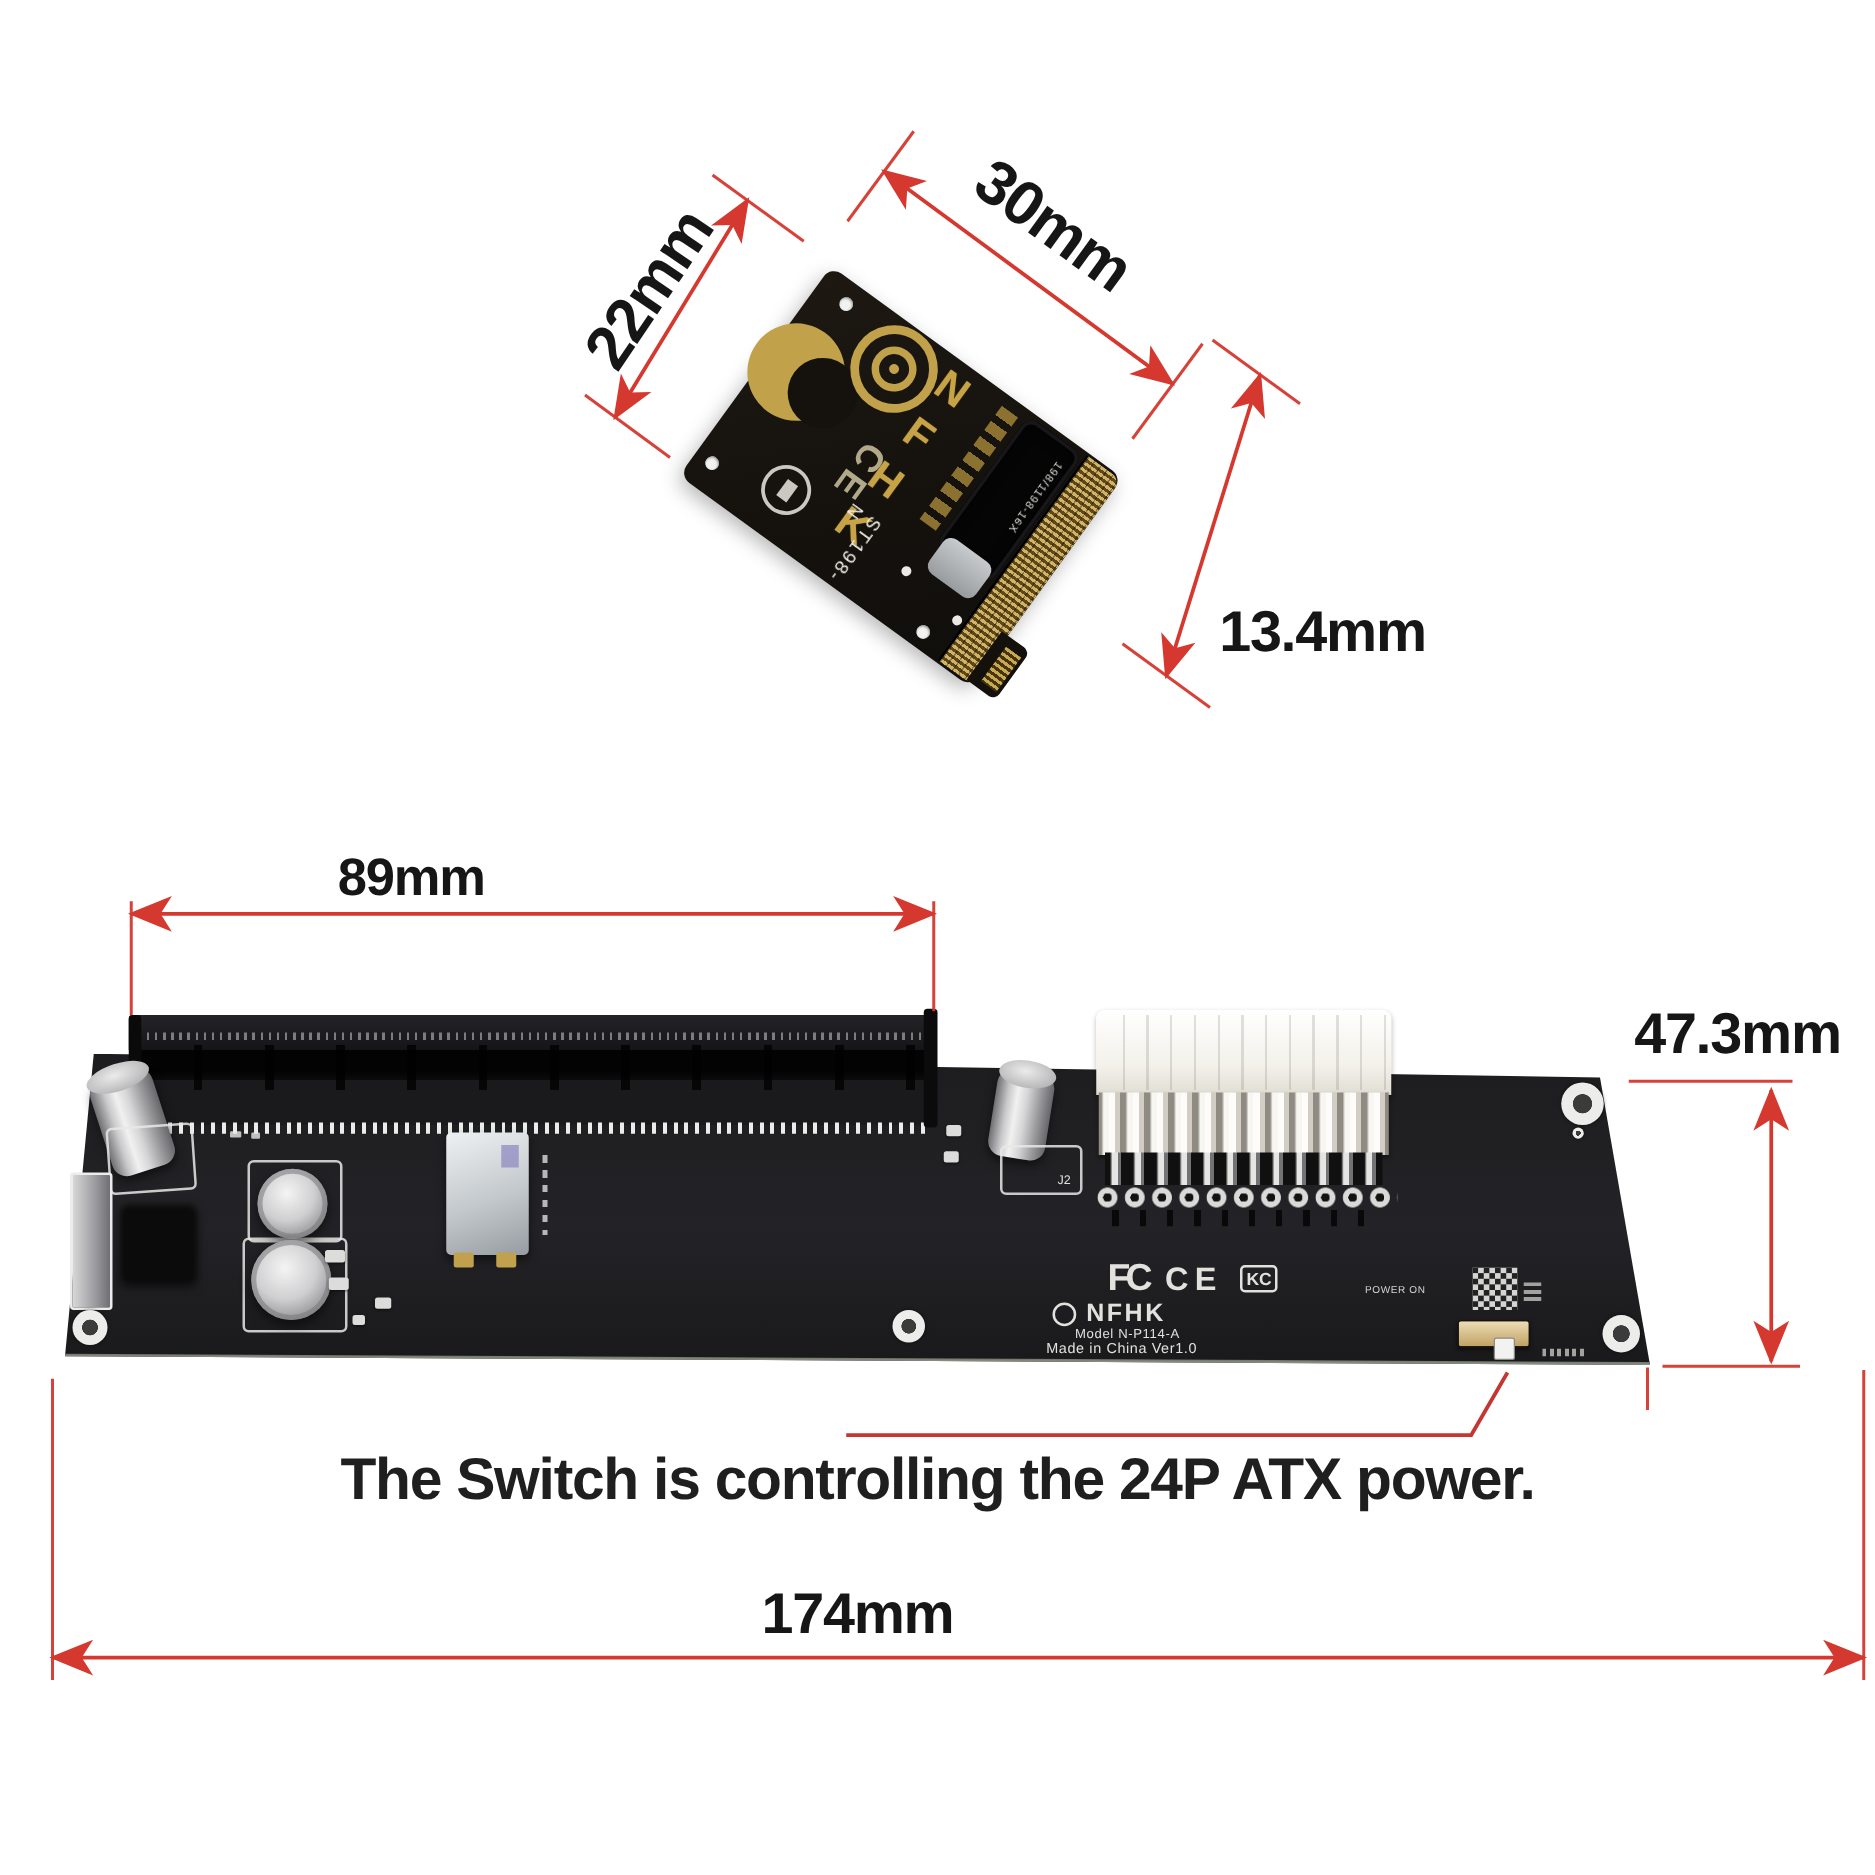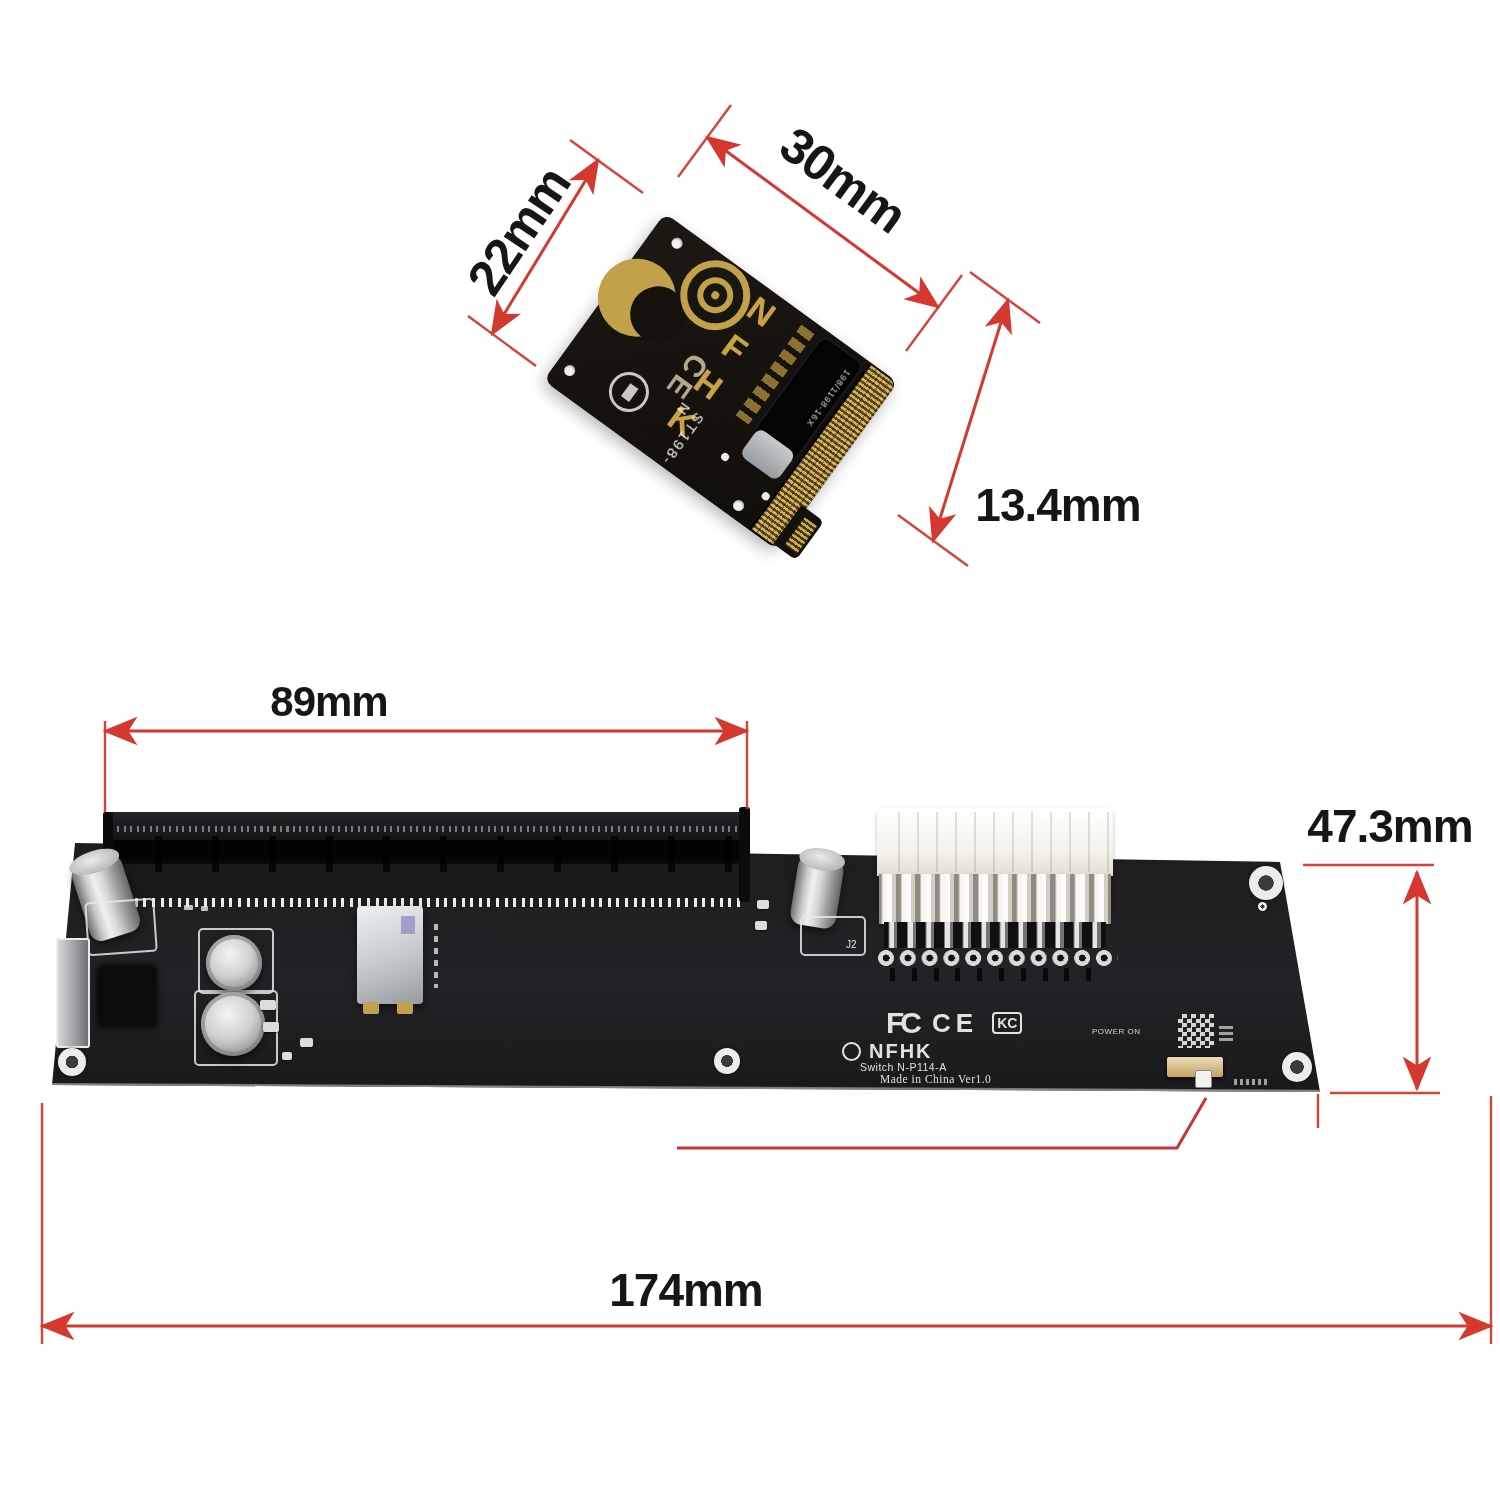--- a/index.html
+++ b/index.html
@@ -135,21 +135,21 @@
   
   .silk{position:absolute;z-index:3;color:#e2e1dd;filter:blur(.38px);white-space:nowrap;}
   #certs{left:840px;top:1006px;display:flex;align-items:center;gap:14px;height:34px;}
   #certs .fc{font-size:30px;font-weight:800;letter-spacing:-4px;margin-left:46px;}
   #certs .ce{font-size:26px;font-weight:700;letter-spacing:5px;}
   #certs .kc{font-size:14px;font-weight:700;border:2px solid #e2e1dd;border-radius:4px;padding:1px 3px;}
   #brandrow{left:842px;top:1040px;display:flex;align-items:center;gap:8px;}
   #brandrow .ring{width:15px;height:15px;border:2.5px solid #e2e1dd;border-radius:50%;}
   #brandrow .nm{font-size:20px;font-weight:800;letter-spacing:2px;}
   #modelline{left:860px;top:1061px;font-size:10.5px;letter-spacing:.5px;}
-  #originline{left:880px;top:1073px;font-size:11.5px;letter-spacing:.5px;font-family:Liberation Serif, serif;}
+  #originline{left:837px;top:1073px;font-size:11.5px;letter-spacing:.5px;}
   #j2{left:846px;top:939px;font-size:10px;}
   #qr{left:1178px;top:1014px;width:36px;height:34px;opacity:.9;filter:blur(.3px);
       background:repeating-conic-gradient(#e9e9e7 0% 25%,#232323 0% 50%);background-size:9px 9px;}
   #qrdots{left:1219px;top:1026px;width:14px;height:16px;opacity:.7;
       background:repeating-linear-gradient(to bottom,#d9d9d6 0 3px,transparent 3px 6px);}
   #sw-label{left:1092px;top:1027px;font-size:8px;letter-spacing:.5px;color:#d4d4d0;}
   #sw-dashes{left:1234px;top:1079px;width:34px;height:6px;opacity:.75;
       background:repeating-linear-gradient(to right,#cfcfcb 0 3px,transparent 3px 6px);}
   #switch{left:1166px;top:1056px;width:56px;height:20px;border:1.5px solid #16130e;border-radius:3px;
       background:linear-gradient(180deg,#ecddb6,#c2a264);box-shadow:0 2px 3px rgba(0,0,0,.5);}
@@ -240,21 +240,21 @@
 
   <div id="certs" class="silk">
     <span class="fc">FC</span>
     <span class="ce">CE</span>
     <span class="kc">KC</span>
   </div>
   <div id="brandrow" class="silk">
     <span class="ring"></span>
     <span class="nm">NFHK</span>
   </div>
-  <div id="modelline" class="silk">Switch N-P114-A</div>
+  <div id="modelline" class="silk">Model N-P114-A</div>
   <div id="originline" class="silk">Made in China Ver1.0</div>
   <div id="j2" class="silk">J2</div>
   <div id="qr" class="comp"></div>
   <div id="qrdots" class="comp"></div>
   <div id="sw-label" class="silk">POWER ON</div>
   <div id="sw-dashes" class="comp"></div>
 
   <div id="switch" class="comp"></div>
   <div id="knob" class="comp"></div>
 
@@ -296,14 +296,15 @@
     <polyline points="677,1148 1177,1148 1206,1098" stroke="#c53531" stroke-width="3" fill="none"></polyline>
   </svg>
 
   <span id="lbl-22" class="dim-label">22mm</span>
   <span id="lbl-30" class="dim-label">30mm</span>
   <span id="lbl-134" class="dim-label">13.4mm</span>
   <span id="lbl-89" class="dim-label">89mm</span>
   <span id="lbl-473" class="dim-label">47.3mm</span>
   <span id="lbl-174" class="dim-label">174mm</span>
 
+  <div id="caption">The Switch is controlling the 24P ATX power.</div>
 
 </div>
 
 </body></html>

